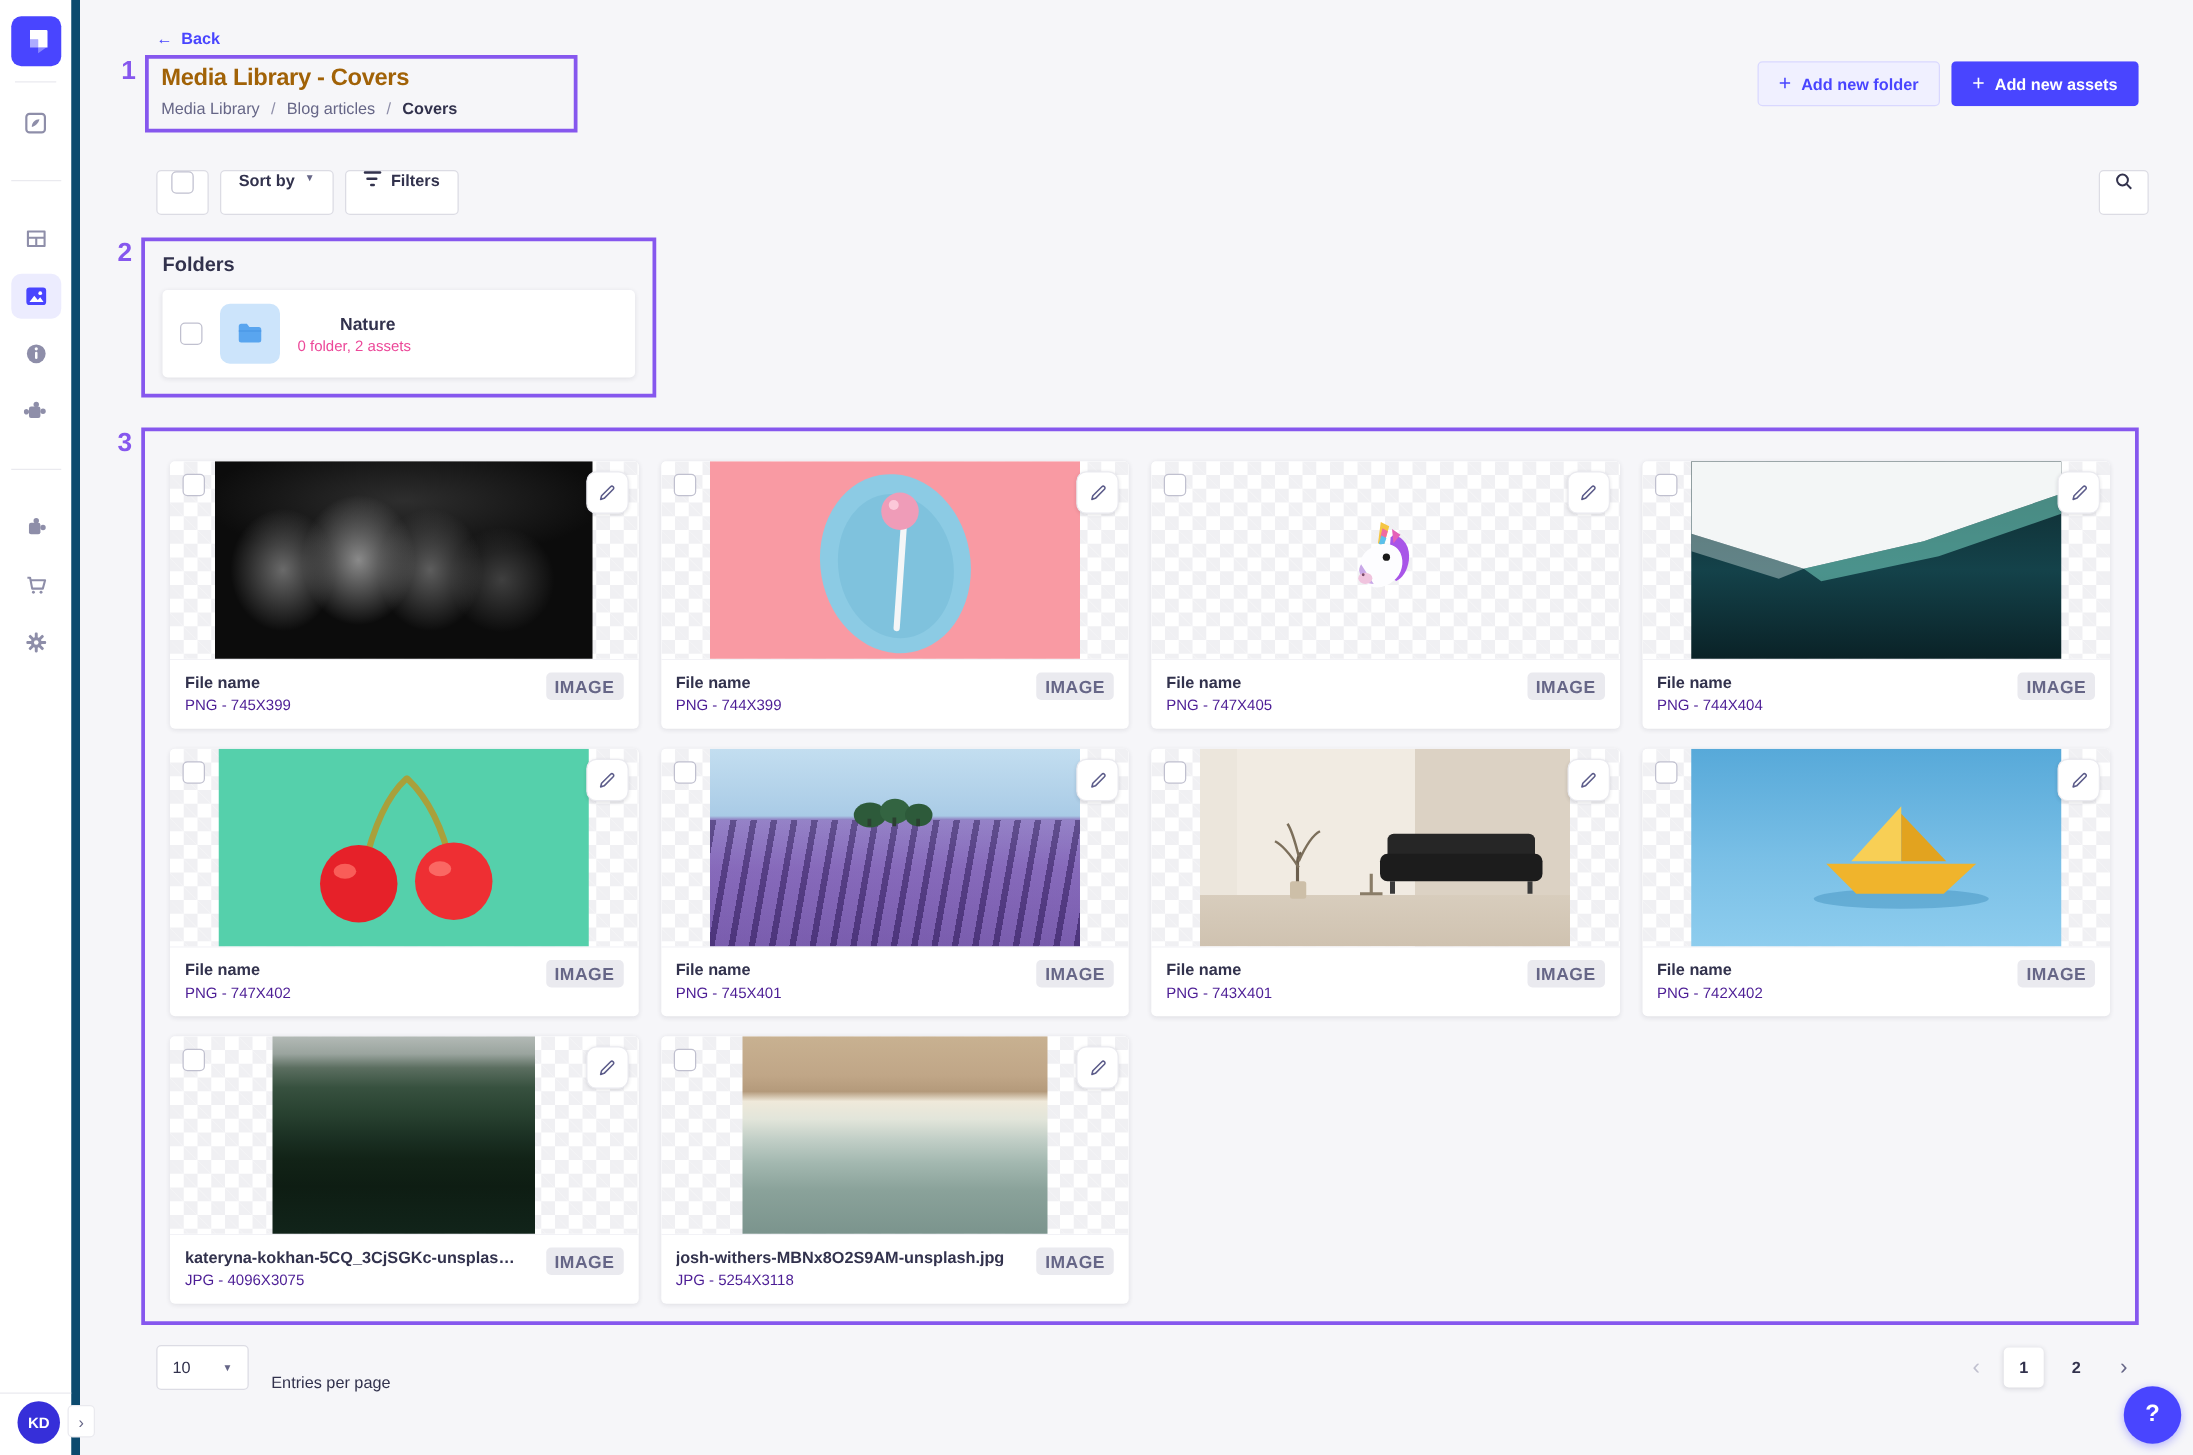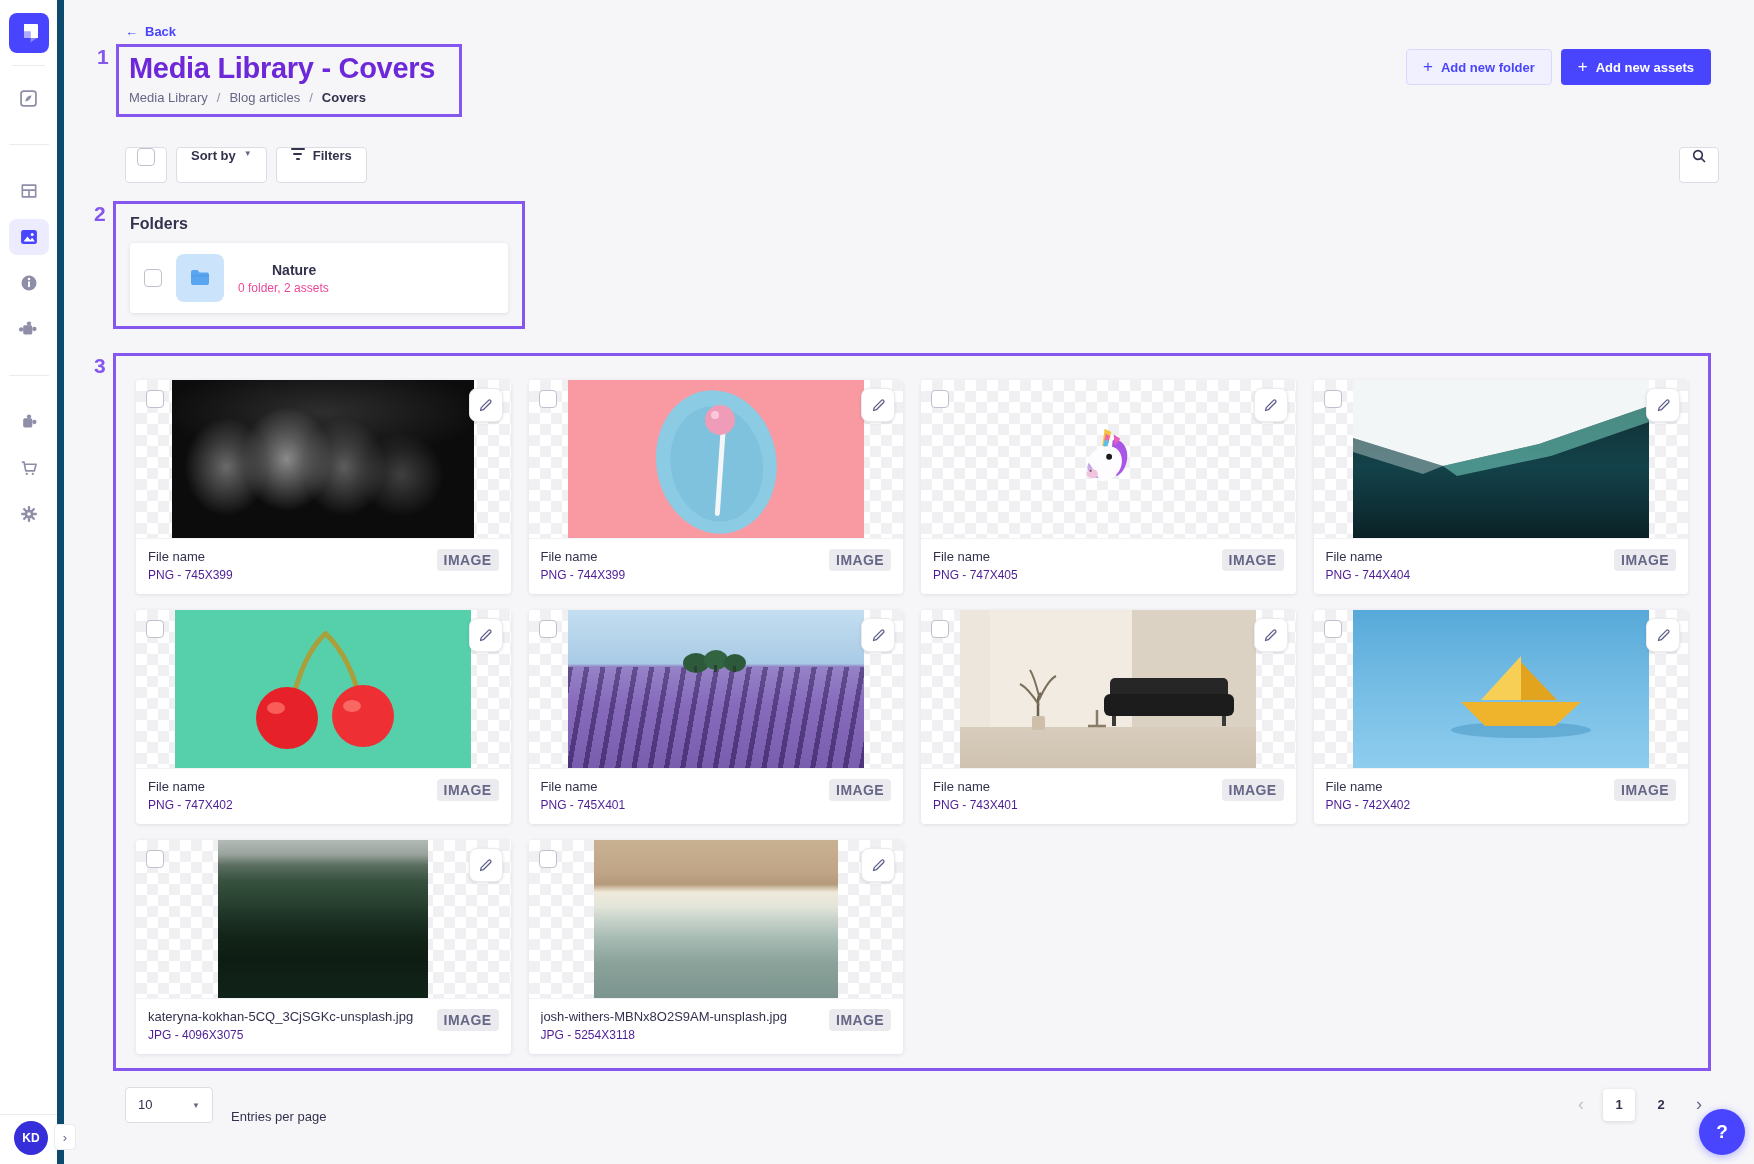--- a/index.html
+++ b/index.html
@@ -27,21 +27,21 @@
     color:#666687; font-size:13px; cursor:pointer; z-index:6; }
   
   .main { position:absolute; left:64px; top:0; right:0; bottom:0; }
   .back-row { margin:22px 0 0 61px; }
   .back-link { color:#4945ff; font-size:13px; font-weight:600; text-decoration:none; cursor:pointer; display:inline-flex; gap:7px; align-items:center; }
   
   .anno { border:3px solid #8657ee; position:relative; }
   .anno-num { position:absolute; color:#8657ee; font-weight:bold; font-size:21px; left:-22px; top:-2px; }
   .header-row { display:flex; justify-content:space-between; align-items:flex-start; margin:4px 43px 0 52px; }
   .title-box { width:346px; padding:5px 10px 9px; }
-  .page-title { font-size:29px; font-weight:bold; color:#6d28d9; letter-spacing:-.3px; }
+  .page-title { font-size:19px; font-weight:bold; color:#a16207; letter-spacing:-.3px; }
   .breadcrumb { margin-top:5px; font-size:13px; color:#666687; display:flex; gap:9px; align-items:center; }
   .crumb { cursor:pointer; }
   .crumb.current { color:#32324d; font-weight:600; cursor:default; }
   .crumb-sep { color:#8e8ea9; }
   .header-actions { display:flex; gap:9px; margin-top:5px; }
   .btn { height:36px; border-radius:4px; font-size:13px; font-weight:600; display:inline-flex;
     align-items:center; gap:8px; padding:0 16px; cursor:pointer; border:1px solid transparent; }
   .btn-secondary { background:#f0f0ff; border-color:#d9d8ff; color:#4945ff; }
   .btn-primary { background:#4945ff; color:#ffffff; }
   .btn .plus { font-size:17px; font-weight:400; line-height:1; margin-top:-2px; }
@@ -71,21 +71,21 @@
     background-color:#ffffff;
     background-image:linear-gradient(45deg,#f0f0f3 25%,transparent 25%,transparent 75%,#f0f0f3 75%),
                      linear-gradient(45deg,#f0f0f3 25%,transparent 25%,transparent 75%,#f0f0f3 75%);
     background-size:22px 22px; background-position:0 0,11px 11px; }
   .pic { height:100%; width:296px; position:relative; overflow:hidden; }
   .thumb .cb { position:absolute; left:10px; top:10px; z-index:3; }
   .edit-btn { position:absolute; right:8px; top:8px; width:34px; height:34px; background:#fff; z-index:3;
     border:1px solid #eaeaef; border-radius:8px; box-shadow:0 1px 3px rgba(33,33,52,.12);
     display:flex; align-items:center; justify-content:center; cursor:pointer; }
   .asset-foot { display:flex; justify-content:space-between; align-items:flex-start; padding:10px 12px 12px; border-top:1px solid #f2f2f6; }
-  .file-name { font-size:13px; font-weight:400; color:#32324d; white-space:nowrap; overflow:hidden; text-overflow:ellipsis; max-width:268px; }
+  .file-name { font-size:13px; font-weight:700; color:#32324d; white-space:nowrap; overflow:hidden; text-overflow:ellipsis; max-width:268px; }
   .file-meta { font-size:12px; color:#4c1d95; margin-top:4px; }
   .badge { background:#eaeaef; color:#666687; font-size:14px; font-weight:bold; letter-spacing:.4px;
     border-radius:4px; padding:3px 7px; flex:none; margin-left:8px; }
   
   .img-band-photo .pic { width:302px; background:
       radial-gradient(ellipse 60px 70px at 18% 55%, #6a6a6a 0%, rgba(20,20,20,0) 70%),
       radial-gradient(ellipse 70px 80px at 38% 50%, #8a8a8a 0%, rgba(20,20,20,0) 65%),
       radial-gradient(ellipse 60px 70px at 57% 55%, #5d5d5d 0%, rgba(20,20,20,0) 70%),
       radial-gradient(ellipse 60px 60px at 76% 60%, #3f3f3f 0%, rgba(20,20,20,0) 70%),
       radial-gradient(ellipse 200px 60px at 50% 20%, #2e2e2e 0%, rgba(10,10,10,0) 80%), #0c0c0c; }
@@ -102,21 +102,21 @@
   .img-paper-boat .pic { background:linear-gradient(180deg,#57a9d9 0%,#79bfe6 55%,#8ecdee 100%); }
   .img-forest-lake .pic { width:210px; background:linear-gradient(180deg,
       #b3bab6 0%, #9aa49e 9%, #5b6e60 16%, #37513f 26%, #27402f 40%, #1a2f22 52%,
       #122317 62%, #0e1d13 76%, #11241a 100%); }
   .img-beach-aerial .pic { width:244px; background:linear-gradient(180deg,
       #c8b191 0%, #c0a687 20%, #b49a7b 28%, #efe9da 33%, #e2e5da 42%, #c2cfc7 52%,
       #a3b8b0 64%, #8aa29a 78%, #7b948d 100%); }
   .svg-abs { position:absolute; inset:0; }
   
   .page-footer { display:flex; align-items:center; margin:14px 43px 0 61px; }
-  .entries-select { background:#fff; border:1px solid #dcdce4; border-radius:4px; height:36px; width:88px;
+  .entries-select { background:#fff; border:1px solid #dcdce4; border-radius:4px; height:36px; width:74px;
     display:inline-flex; align-items:center; justify-content:space-between; padding:0 12px; font-size:13px; color:#32324d; cursor:pointer; }
   .entries-label { font-size:13px; color:#32324d; margin-left:18px;margin-top:24px; }
   .pagination { margin-left:auto; display:flex; align-items:center; gap:10px; }
   .pg-arrow { font-size:18px; color:#666687; width:24px; text-align:center; cursor:pointer; }
   .pg-arrow.disabled { color:#c0c0cf; cursor:default; }
   .pg-num { min-width:32px; height:32px; display:flex; align-items:center; justify-content:center;
     font-size:13px; font-weight:600; color:#32324d; border-radius:4px; cursor:pointer; }
   .pg-num.active { background:#fff; box-shadow:0 1px 4px rgba(33,33,52,.15); }
   .help-btn { position:absolute; right:9px; bottom:9px; width:46px; height:46px; border-radius:50%;
     background:#4945ff; color:#fff; font-size:19px; font-weight:bold; display:flex; align-items:center;

